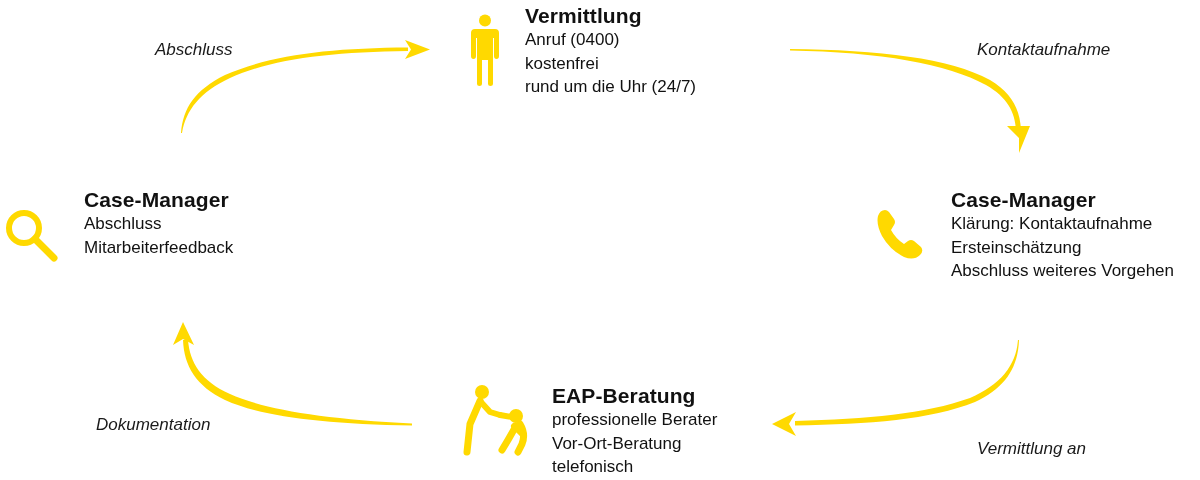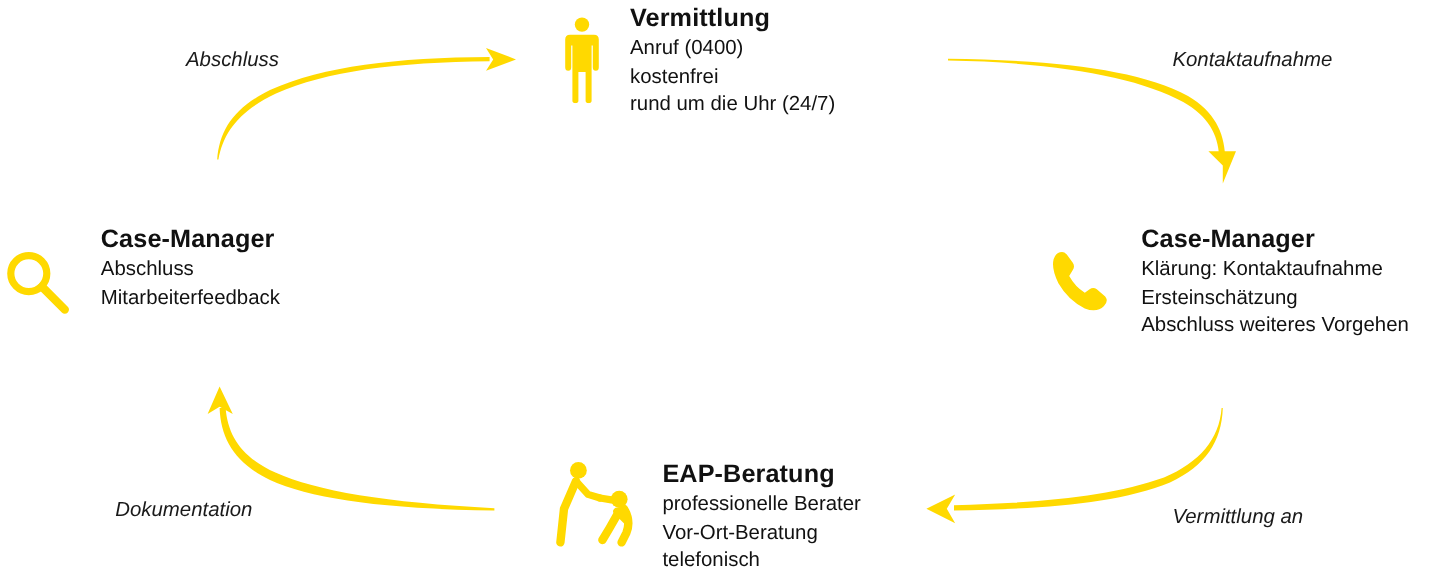--- a/index.html
+++ b/index.html
@@ -72,21 +72,21 @@
   </g>
 
   <g fill="#FFD900">
     <path d="M412,425.5 C320,424 260,416 225,400 C196,386 184,366 183,340 L188,340 C190,363 201,381 230,394 C263,409 322,419 412,423.5 Z"></path>
     <polygon points="173,345 183,322 194,345 183,339"></polygon>
   </g>
 </svg>
 
 <div class="edge-label" style="left:155px; top:40px;">Abschluss</div>
 <div class="edge-label" style="left:977px; top:40px;">Kontaktaufnahme</div>
-<div class="edge-label" style="left:977px; top:421px;">Vermittlung an</div>
+<div class="edge-label" style="left:977px; top:439px;">Vermittlung an</div>
 <div class="edge-label" style="left:96px; top:415px;">Dokumentation</div>
 
 <svg class="icon" style="left:470px; top:14px;" width="30" height="72" viewBox="0 0 30 72" xmlns="http://www.w3.org/2000/svg">
   <circle cx="15" cy="6.5" r="6" fill="#FFD900"></circle>
   <path d="M5,15 L25,15 Q29,15 29,19 L29,42 Q29,45 26.5,45 Q24,45 24,42 L24,24 L23,24 L23,70 Q23,72 20.5,72 Q18,72 18,70 L18,46 L12,46 L12,70 Q12,72 9.5,72 Q7,72 7,70 L7,24 L6,24 L6,42 Q6,45 3.5,45 Q1,45 1,42 L1,19 Q1,15 5,15 Z" fill="#FFD900"></path>
 </svg>
 <div class="node" style="left:525px; top:4px;">
   <div class="node-title">Vermittlung</div>
   <div class="node-line">Anruf (0400)</div>
   <div class="node-line">kostenfrei</div>

